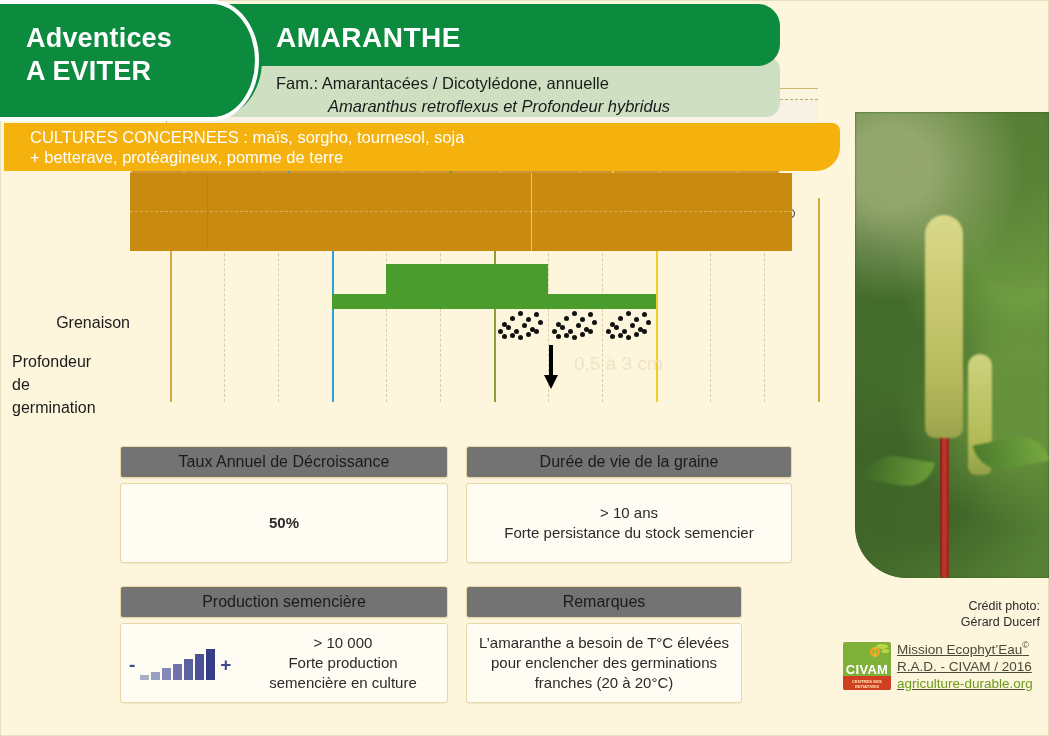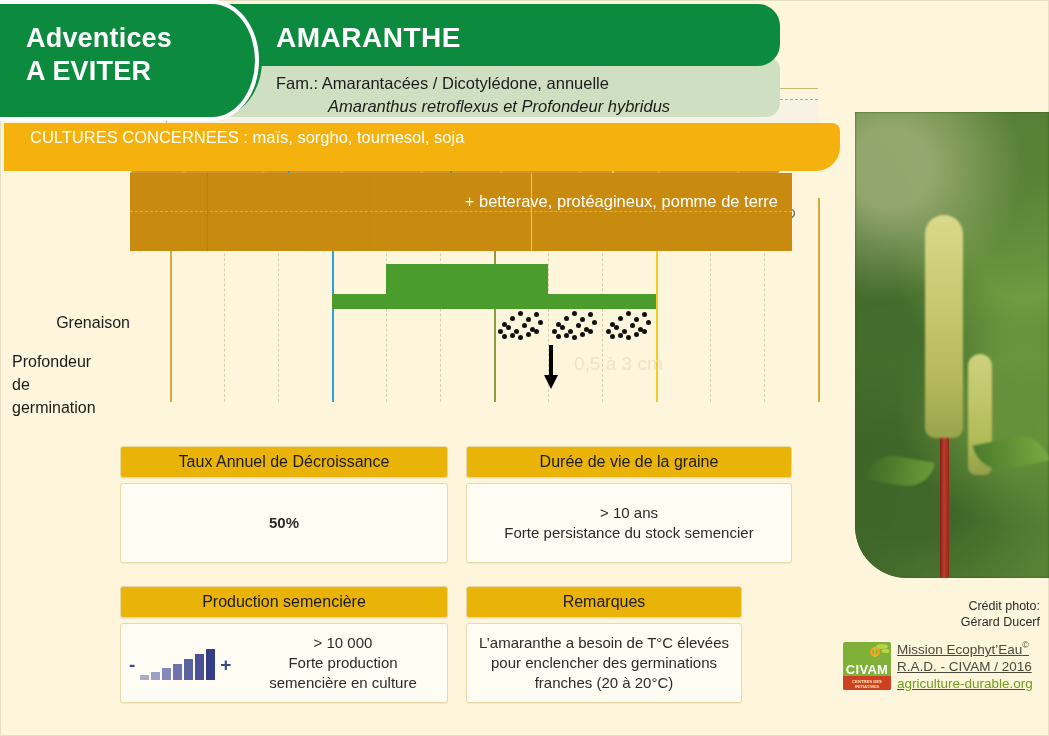--- a/index.html
+++ b/index.html
@@ -54,21 +54,21 @@
   }
   .hdr-fam .latin{display:block;font-style:italic;padding-left:52px;margin-top:1px;}
 
   
   .cultures{
     position:absolute;left:4px;top:123px;width:836px;height:48px;
     background:#f5b10d;border-top-right-radius:8px;border-bottom-right-radius:24px;
     color:#ffffff;font-size:16.5px;line-height:1.3;z-index:3;
   }
   .cultures .l1{position:absolute;left:26px;top:4px;}
-  .cultures .l2{position:absolute;left:14px;top:24px;width:760px;text-align:right;margin-top:44px;}
+  .cultures .l2{position:absolute;left:26px;top:24px;width:760px;text-align:left;}
 
   
   .photo{
     position:absolute;left:855px;top:112px;width:194px;height:466px;
     border-bottom-left-radius:52px;overflow:hidden;z-index:2;
     background:#2e5f20;
   }
   .photo .bg{
     position:absolute;inset:0;
     background:
@@ -192,21 +192,21 @@
     position:absolute;left:0;top:30px;width:0;height:0;
     border-left:7px solid transparent;border-right:7px solid transparent;border-top:14px solid #000;
   }
   .depth-text{
     position:absolute;left:574px;top:353px;font-size:19px;color:#f0e3c4;
   }
 
   
   .box{position:absolute;}
   .box-head{
-    border:1px solid #ead9a6;background:#eab308;height:30px;
+    border:1px solid #ead9a6;background:#737373;height:30px;
     display:flex;align-items:center;justify-content:center;
     font-size:16px;color:#1b1b1b;border-radius:3px;
     box-shadow:0 1px 1px rgba(0,0,0,.06);
   }
   .box-body{
     border:1px solid #ead9a6;background:#fffdf3;margin-top:5px;
     display:flex;align-items:center;justify-content:center;
     font-size:15px;color:#2a2a2a;text-align:center;line-height:1.35;border-radius:3px;
     box-shadow:0 1px 1px rgba(0,0,0,.06);
   }

